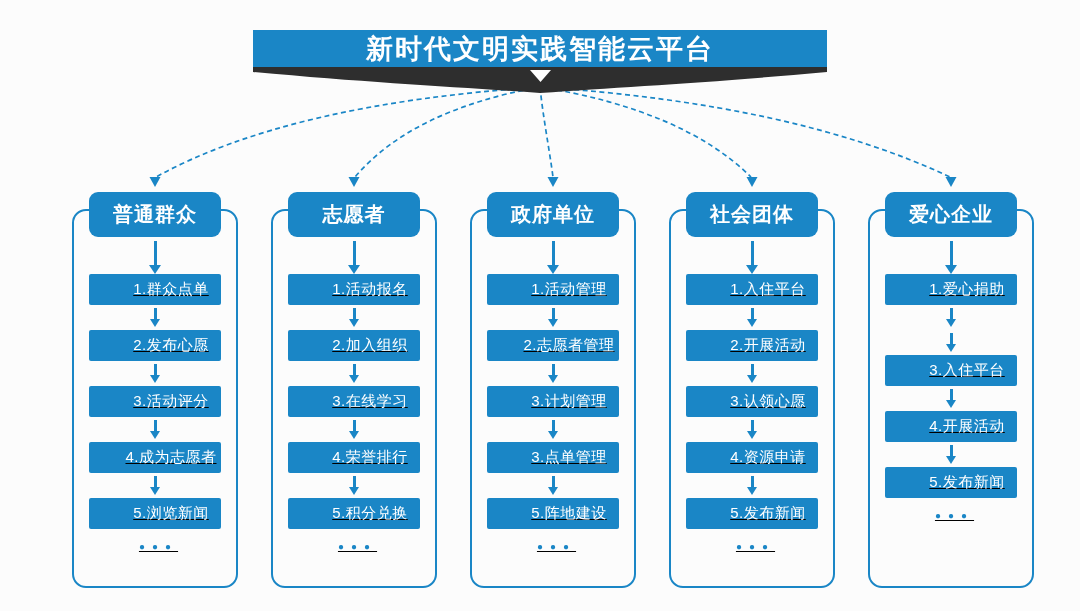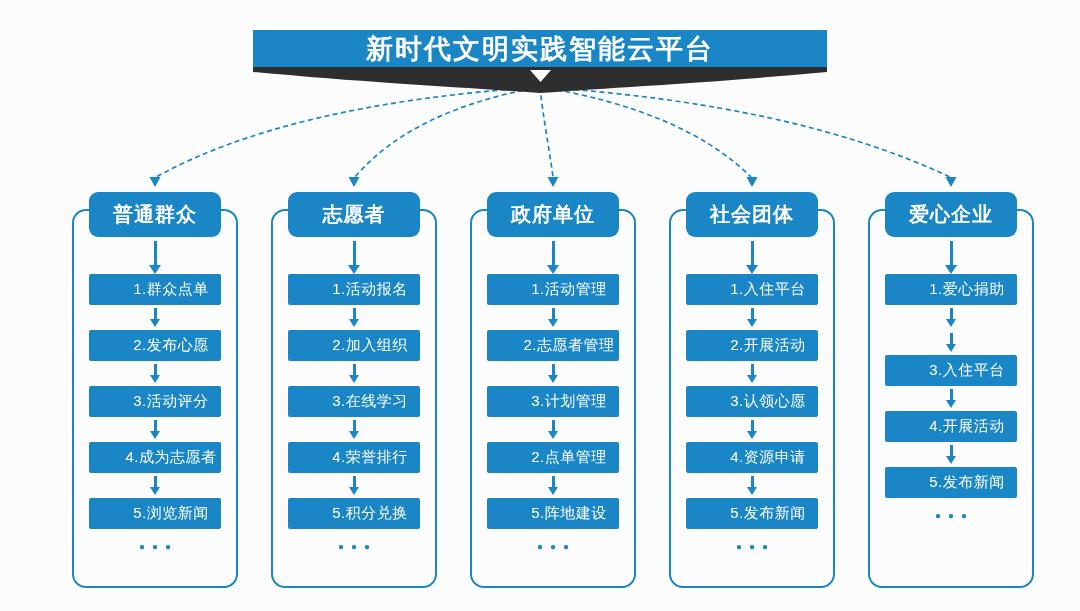--- a/index.html
+++ b/index.html
@@ -27,21 +27,21 @@
   .swoosh .white-tri { fill:#ffffff; }
 
   
   .connectors { position:absolute; left:0; top:0; width:1080px; height:611px; pointer-events:none; }
   .connectors path { stroke:var(--accent); stroke-width:1.7; fill:none; stroke-dasharray:5 3.5; }
   .connectors polygon { fill:var(--accent); }
 
   
   .columns {
     position:absolute; left:72px; top:209px; width:962px;
-    display:flex; justify-content:space-between;
+    display:flex; justify-content:space-between;text-decoration:underline;
   }
   .column {
     position:relative; width:166px; height:379px;
     border:2px solid var(--accent); border-radius:14px;
     background:transparent;
     display:flex; flex-direction:column; align-items:center;
     padding-top:30px;
   }
   .col-header {
     position:absolute; top:-19px; left:50%; transform:translateX(-50%);
@@ -179,21 +179,21 @@
       <div class="step">2.志愿者管理</div>
       <div class="arrow arrow-sm">
           <i class="shaft"></i>
           <i class="head"></i>
         </div>
       <div class="step">3.计划管理</div>
       <div class="arrow arrow-sm">
           <i class="shaft"></i>
           <i class="head"></i>
         </div>
-      <div class="step">2.点单管理</div>
+      <div class="step">3.点单管理</div>
       <div class="arrow arrow-sm">
           <i class="shaft"></i>
           <i class="head"></i>
         </div>
       <div class="step">5.阵地建设</div>
       <div class="dots">●●●</div>
     </div>
 
     <div class="column">
       <div class="col-header">社会团体</div>

